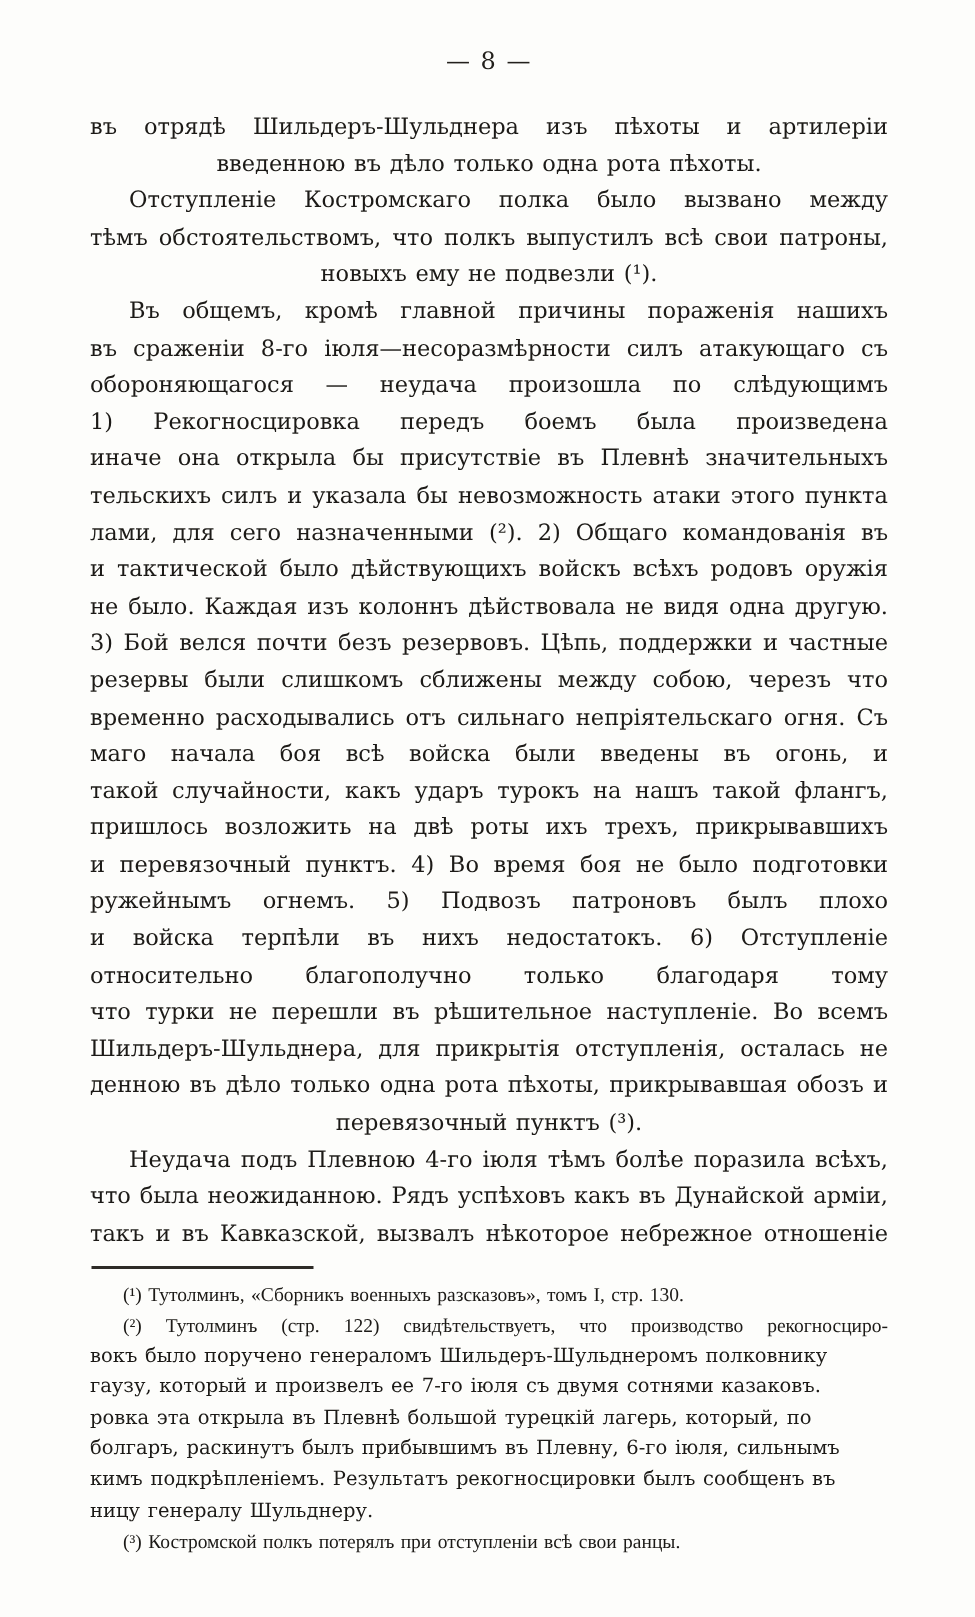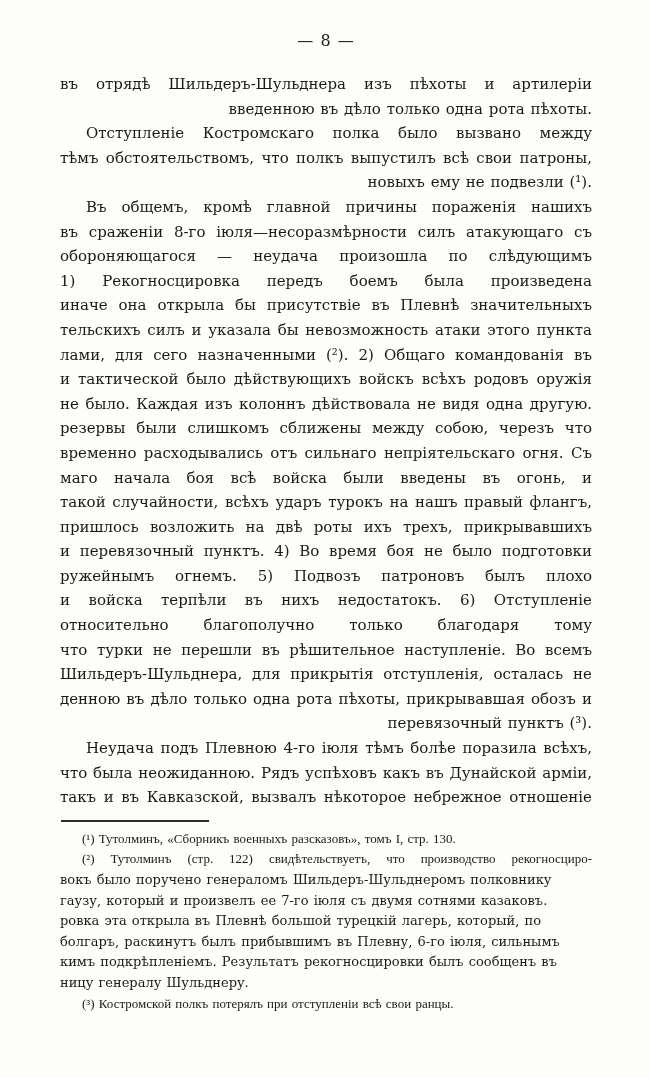--- a/index.html
+++ b/index.html
@@ -25,21 +25,21 @@
     margin-bottom: 20px;
     color: #23201c;
   }
   .body-text { width: 532px; }
   .ln {
     font-size: 15px;
     line-height: 24.6px;
     height: 24.6px;
     overflow: hidden;
     white-space: normal;
-    text-align: right;
+    text-align: center;
     word-spacing: 1px;
   }
   .j { text-align: justify; text-align-last: justify; }
   .ind { text-indent: 26px; }
   .footnote-sep {
     width: 148px;
     border-top: 2px solid #2e2b27;
     margin: 10px 0 7px 1px;
     height: 0;
   }
@@ -69,24 +69,25 @@
     <div class="ln">новыхъ ему не подвезли (¹).</div>
     <div class="ln j ind">Въ общемъ, кромѣ главной причины пораженія нашихъ войскъ</div>
     <div class="ln j">въ сраженіи 8-го іюля—несоразмѣрности силъ атакующаго съ силами</div>
     <div class="ln j">обороняющагося — неудача произошла по слѣдующимъ причинамъ:</div>
     <div class="ln j">1) Рекогносцировка передъ боемъ была произведена поверхностно,</div>
     <div class="ln j">иначе она открыла бы присутствіе въ Плевнѣ значительныхъ непрія-</div>
     <div class="ln j">тельскихъ силъ и указала бы невозможность атаки этого пункта си-</div>
     <div class="ln j">лами, для сего назначенными (²). 2) Общаго командованія въ бою</div>
     <div class="ln j">и тактической было дѣйствующихъ войскъ всѣхъ родовъ оружія</div>
     <div class="ln j">не было. Каждая изъ колоннъ дѣйствовала не видя одна другую.</div>
+    <div class="ln j">3) Бой велся почти безъ резервовъ. Цѣпь, поддержки и частные</div>
     <div class="ln j">резервы были слишкомъ сближены между собою, черезъ что одно-</div>
     <div class="ln j">временно расходывались отъ сильнаго непріятельскаго огня. Съ са-</div>
     <div class="ln j">маго начала боя всѣ войска были введены въ огонь, и парированіе</div>
-    <div class="ln j">такой случайности, всѣхъ ударъ турокъ на нашъ правый флангъ,</div>
+    <div class="ln j">такой случайности, какъ ударъ турокъ на нашъ такой флангъ,</div>
     <div class="ln j">пришлось возложить на двѣ роты ихъ трехъ, прикрывавшихъ обозъ</div>
     <div class="ln j">и перевязочный пунктъ. 4) Во время боя не было подготовки атаки</div>
     <div class="ln j">ружейнымъ огнемъ. 5) Подвозъ патроновъ былъ плохо организованъ,</div>
     <div class="ln j">и войска терпѣли въ нихъ недостатокъ. 6) Отступленіе окончилось</div>
     <div class="ln j">относительно благополучно только благодаря тому обстоятельству,</div>
     <div class="ln j">что турки не перешли въ рѣшительное наступленіе. Во всемъ отрядѣ</div>
     <div class="ln j">Шильдеръ-Шульднера, для прикрытія отступленія, осталась не вве-</div>
     <div class="ln j">денною въ дѣло только одна рота пѣхоты, прикрывавшая обозъ и</div>
     <div class="ln">перевязочный пунктъ (³).</div>
     <div class="ln j ind">Неудача подъ Плевною 4-го іюля тѣмъ болѣе поразила всѣхъ,</div>

